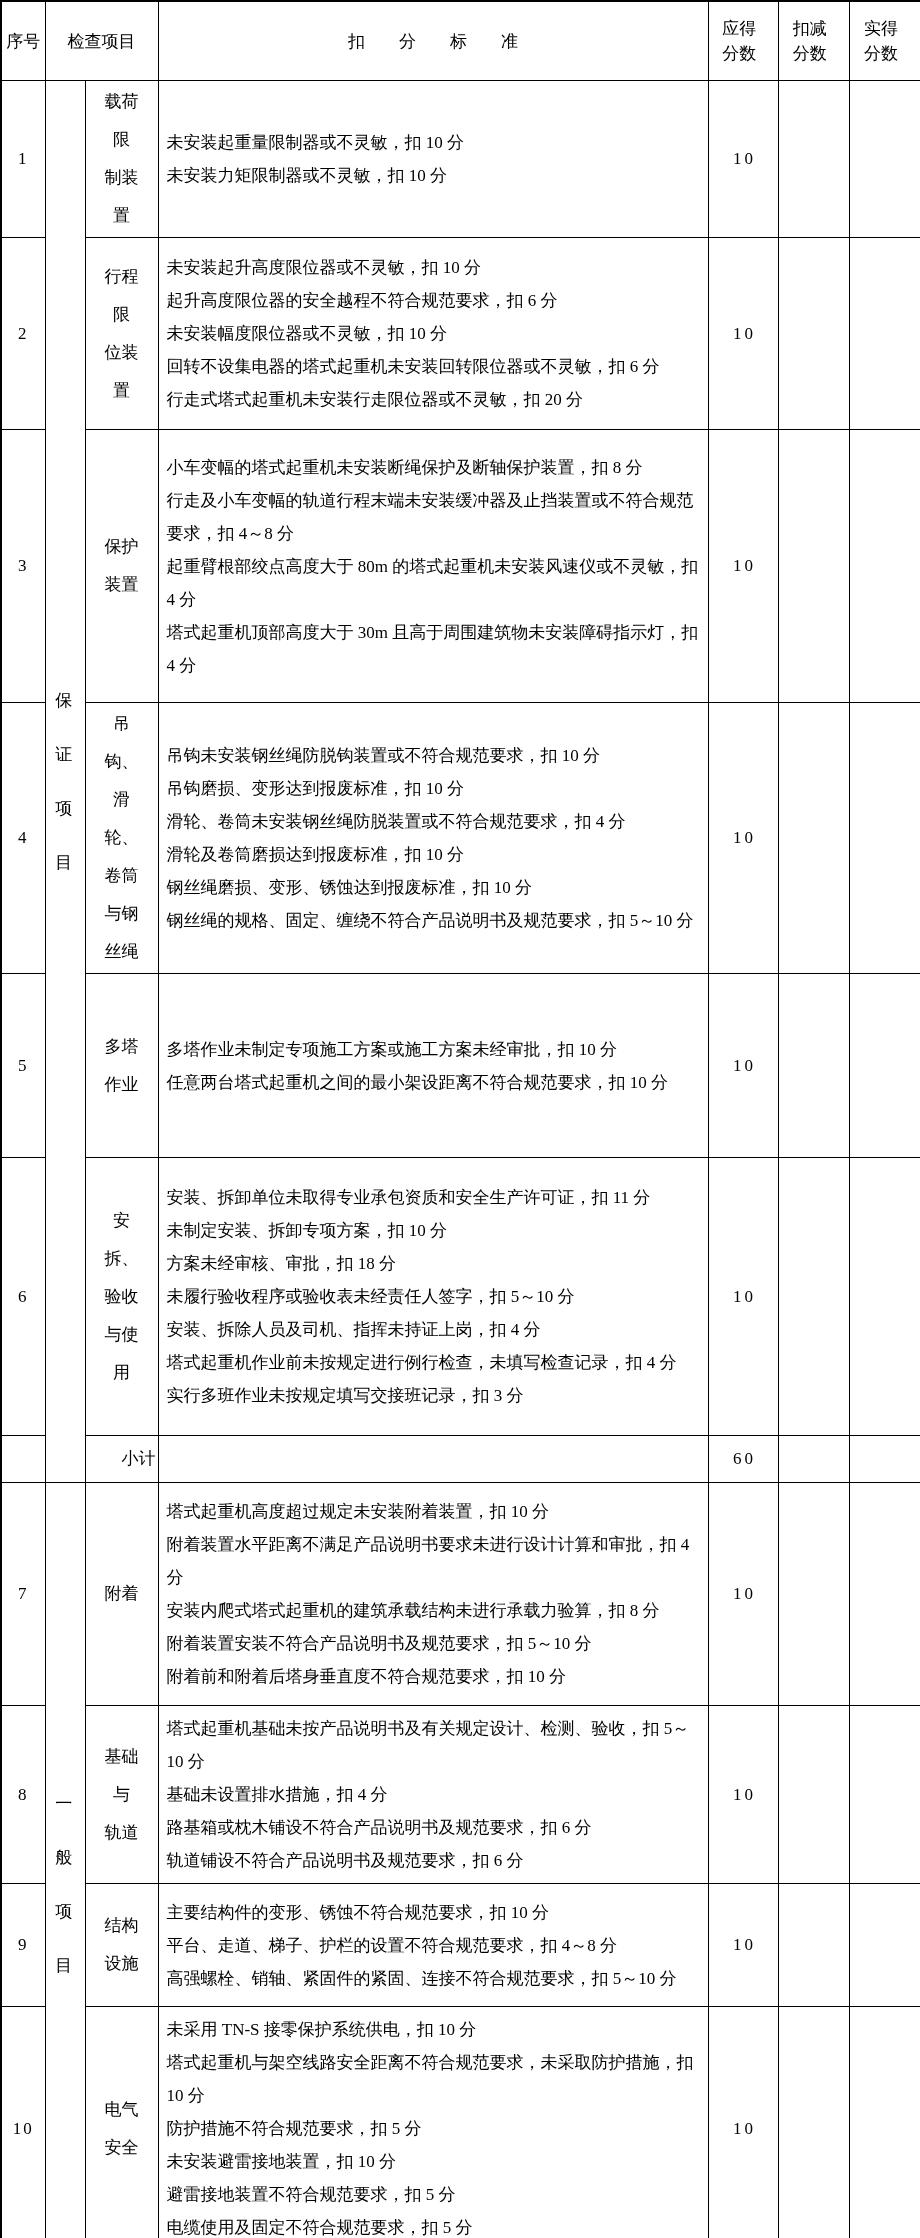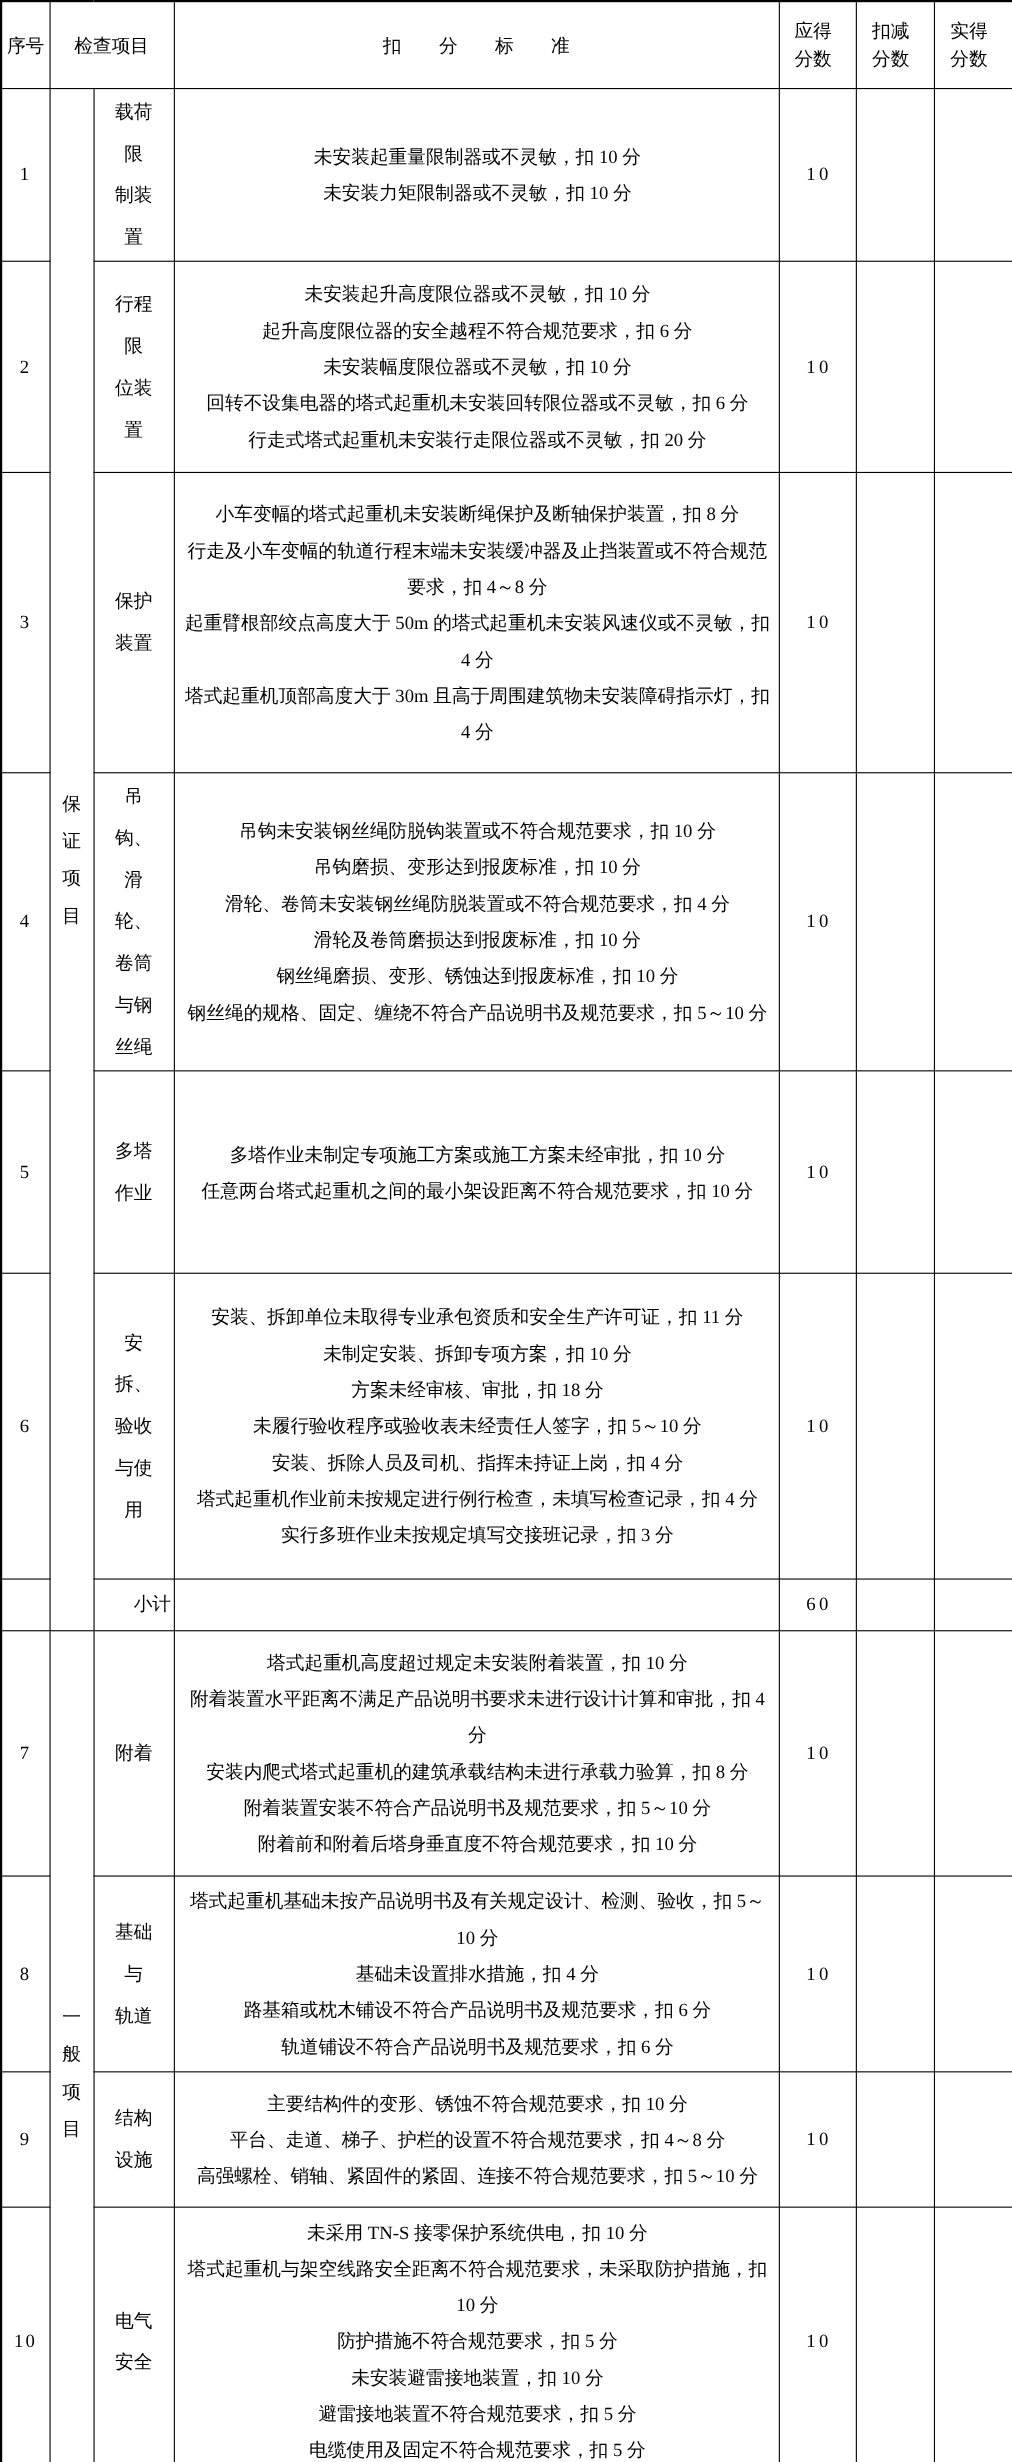--- a/index.html
+++ b/index.html
@@ -32,36 +32,36 @@
     white-space: normal;
   }
   .seq {
     text-align: center;
     letter-spacing: 2px;
   }
   .group-cell { padding: 0; }
   .vlabel {
     width: 1.15em;
     margin: 0 auto;
-    line-height: 34px;
-    text-align: center;
+    line-height: 54px;
+    text-align: left;
     white-space: normal;
     word-break: break-all;
   }
   .item-cell {
     text-align: center;
     white-space: pre-line;
     line-height: 38px;
     padding: 2px 16px;
   }
   .crit-cell {
     padding: 6px 6px 6px 8px;
     text-align: left;
   }
-  .cl { line-height: 33px; text-align: center; }
+  .cl { line-height: 33px; }
   .score {
     text-align: center;
     letter-spacing: 3px;
     padding-left: 5px;
   }
   .subtotal-label {
     text-align: right;
     line-height: 30px;
   }
   .total-label-cell {
@@ -132,21 +132,21 @@
     <td></td>
   </tr>
 
   <tr style="height:273px">
     <td class="seq">3</td>
     <td class="item-cell">保护
 装置</td>
     <td class="crit-cell">
       <div class="cl">小车变幅的塔式起重机未安装断绳保护及断轴保护装置，扣 8 分</div>
       <div class="cl">行走及小车变幅的轨道行程末端未安装缓冲器及止挡装置或不符合规范要求，扣 4～8 分</div>
-      <div class="cl">起重臂根部绞点高度大于 50m 的塔式起重机未安装风速仪或不灵敏，扣 4 分</div>
+      <div class="cl">起重臂根部绞点高度大于 80m 的塔式起重机未安装风速仪或不灵敏，扣 4 分</div>
       <div class="cl">塔式起重机顶部高度大于 30m 且高于周围建筑物未安装障碍指示灯，扣 4 分</div>
     </td>
     <td class="score">10</td>
     <td></td>
     <td></td>
   </tr>
 
   <tr style="height:235px">
     <td class="seq">4</td>
     <td class="item-cell">吊钩、滑

